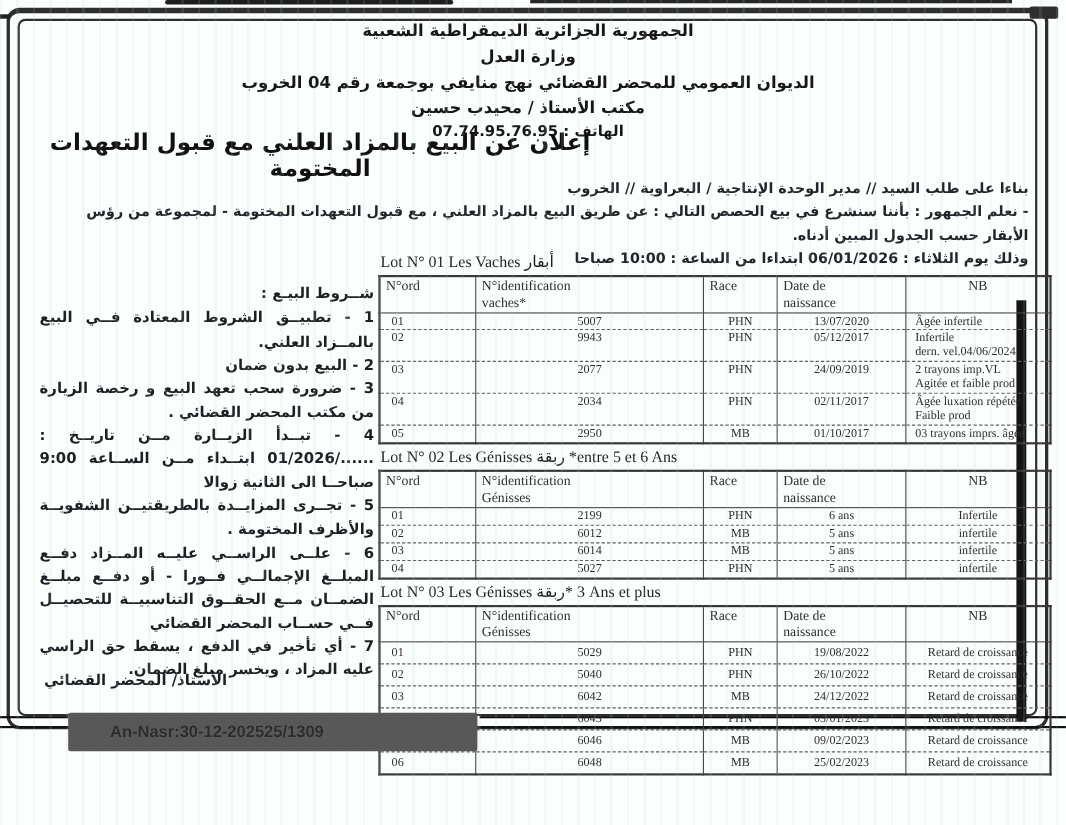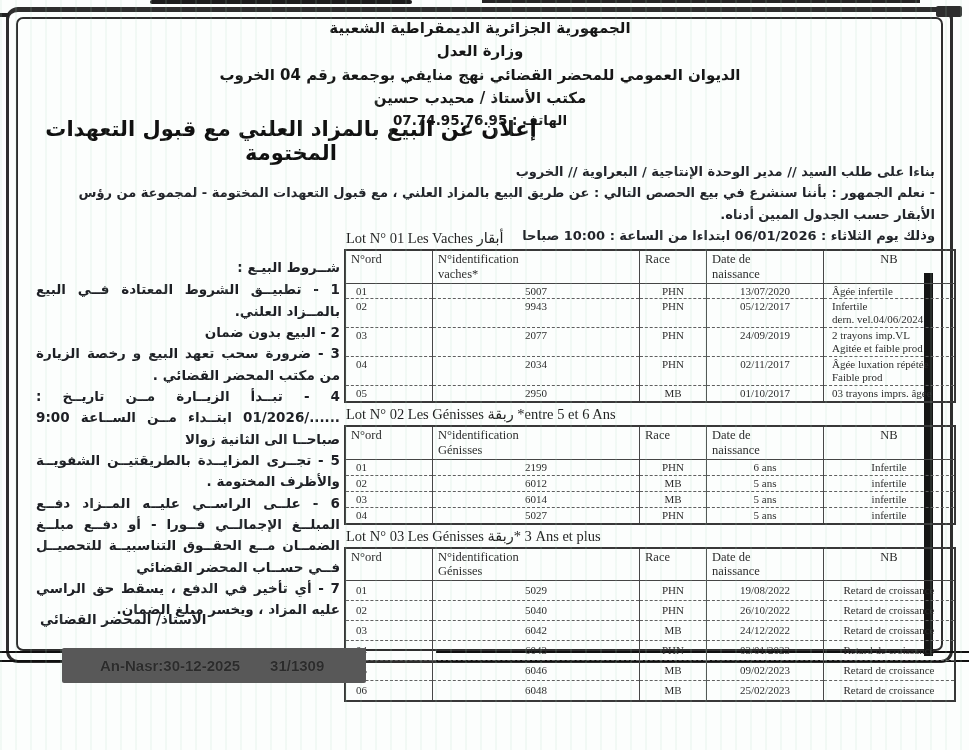--- a/index.html
+++ b/index.html
@@ -86,23 +86,23 @@
   .lot-table td:nth-child(1){text-align:left;padding-left:10px;}
   .lot-table td:nth-child(2){text-align:center;}
   .lot-table td:nth-child(3){text-align:center;}
   .lot-table td:nth-child(4){text-align:center;white-space:nowrap;}
   .lot-table td:nth-child(5){text-align:center;}
   .lot-1 .lot-table td:nth-child(5){text-align:left;padding-left:8px;}
   .lot-3 .lot-table td{padding-top:3px;padding-bottom:3px;}
   .lot-2 .lot-title,.lot-3 .lot-title{margin-top:3px;}
   
   .stamp{
-    position:absolute;left:62px;top:648px;width:304px;height:35px;
+    position:absolute;left:62px;top:648px;width:372px;height:35px;
     background:#585858;display:flex;align-items:center;
-    padding-left:38px;gap:30px;box-sizing:border-box;z-index:5;
+    padding-left:38px;box-sizing:border-box;z-index:5;
     font-family:"Liberation Sans",sans-serif;font-size:15px;font-weight:bold;color:#2b2b2b;
     text-shadow:0 0 1px rgba(120,120,120,0.9);
     border-radius:2px;
   }
 </style>
 </head>
 <body>
 
 <div class="page">
 
@@ -308,16 +308,16 @@
               <td>25/02/2023</td>
               <td>Retard de croissance</td>
             </tr>
           </tbody>
         </table>
     </div>
   </section>
 
   <div class="stamp">
     <span>An-Nasr:30-12-2025</span>
-    <span>31/1309</span>
+    <span>25/1309</span>
   </div>
 
 </div>
 
 </body></html>

